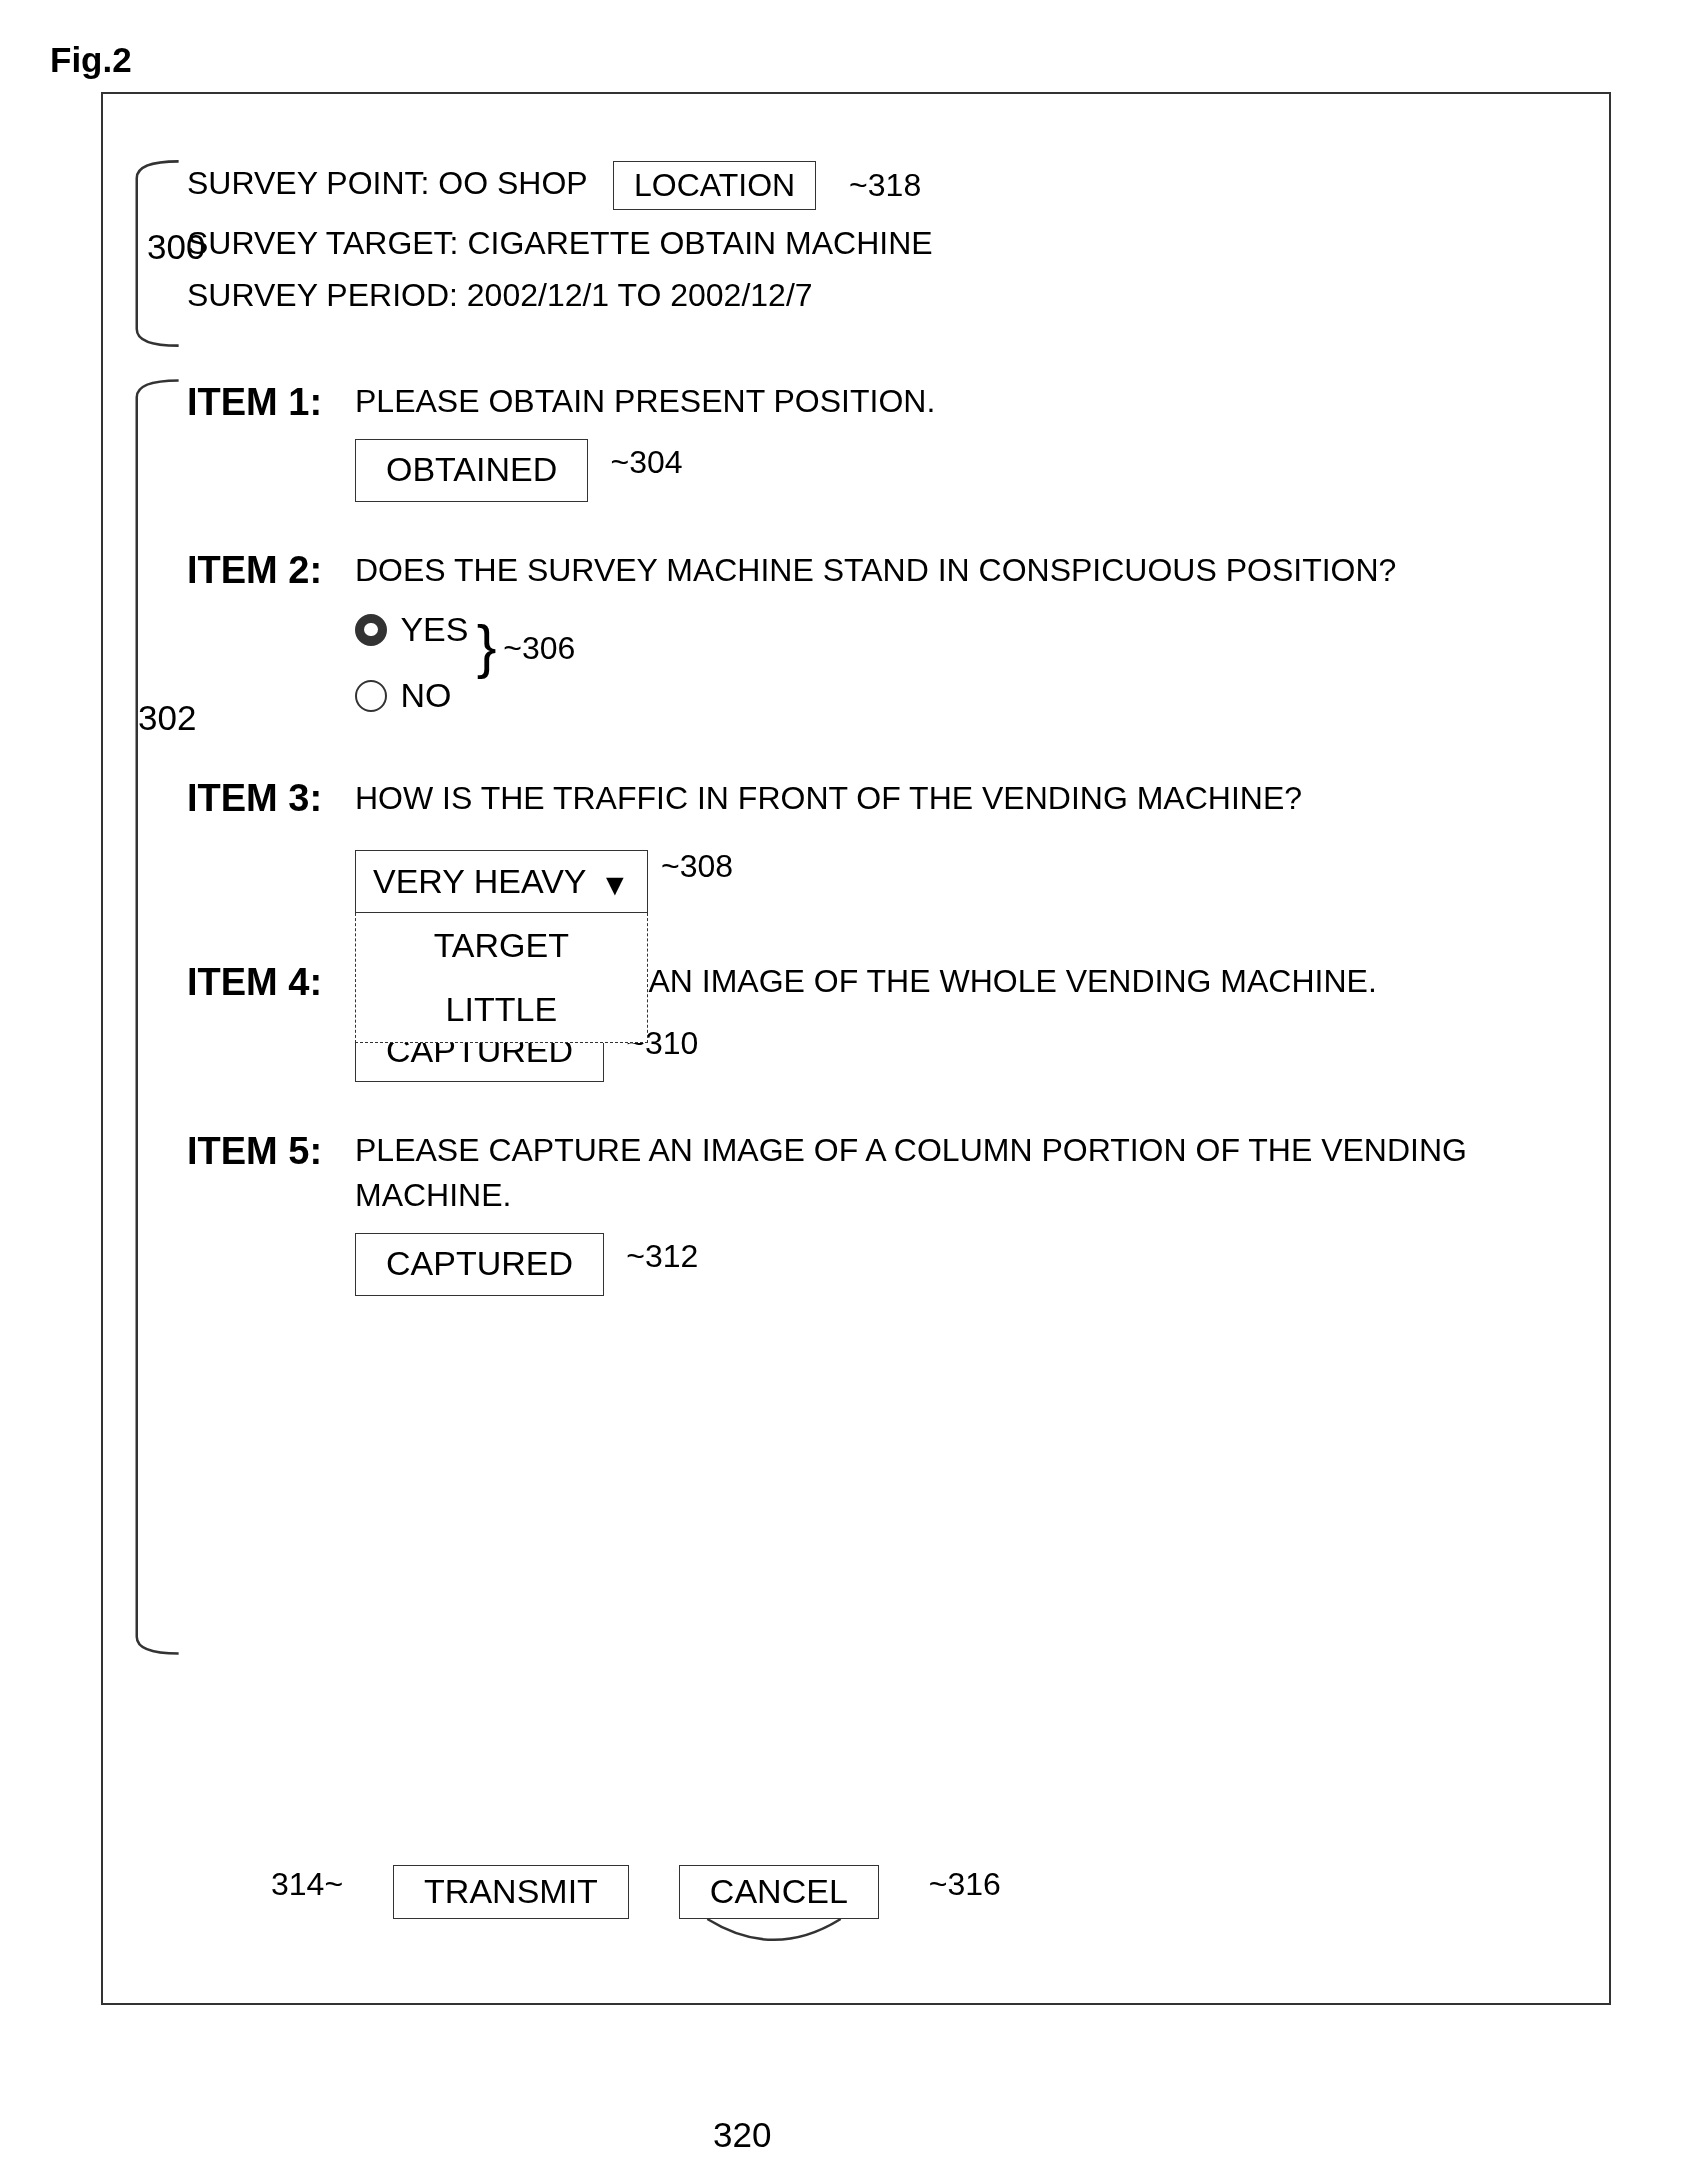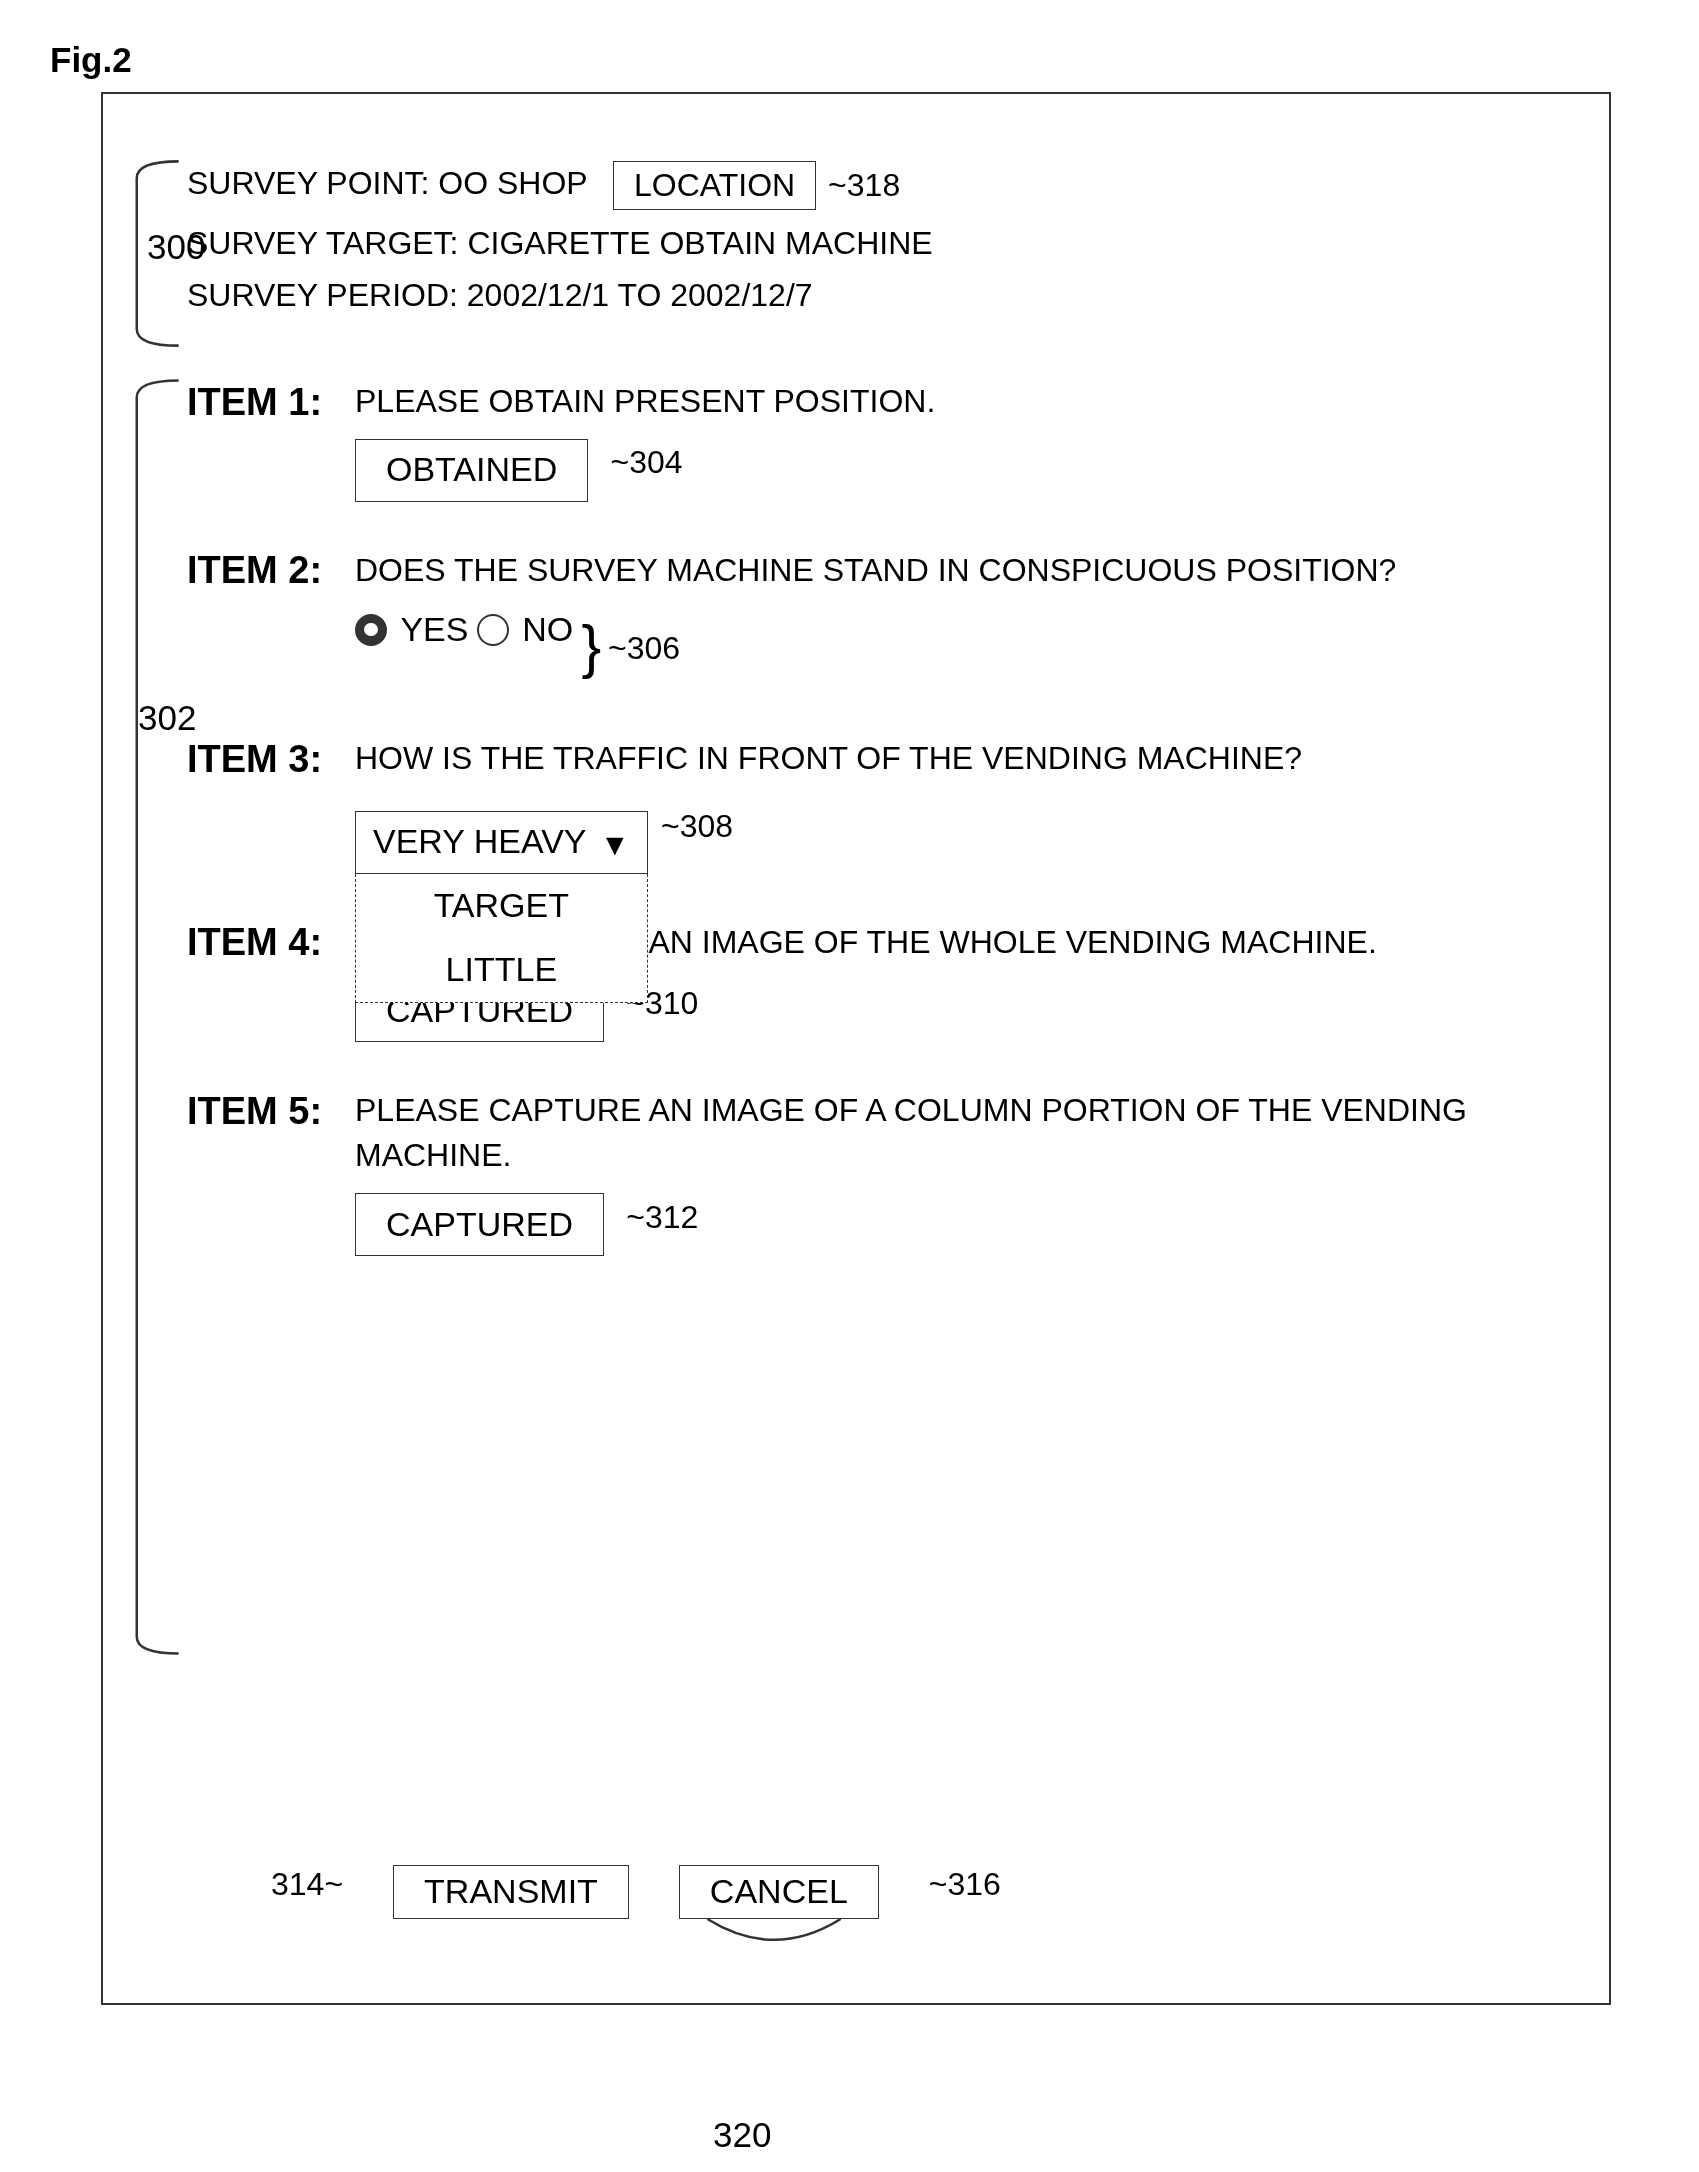--- a/index.html
+++ b/index.html
@@ -50,21 +50,21 @@
       border: 1.7px solid #333;
       padding: 5px 20px;
       font-size: 32px;
       font-family: Arial, sans-serif;
       vertical-align: middle;
       margin-left: 17px;
     }
 
     .label-318 {
       font-size: 32px;
-      margin-left: 3px;
+      margin-left: 24px;
       vertical-align: middle;
     }
 
     
     .items-section {
       position: absolute;
       top: 285px;
       left: 84px;
       width: 1326px;
     }
@@ -274,21 +274,21 @@
         </div>
       </div>
     </div>
 
     <div class="item-block">
       <div class="item-row">
         <div class="item-label-col">ITEM 2:</div>
         <div class="item-content-col">
           <span>DOES THE SURVEY MACHINE STAND IN CONSPICUOUS POSITION?</span>
           <div class="radio-group" style="display:flex; align-items:flex-start; gap:0;">
-            <div style="display:flex; flex-direction:row; gap:8.4px;">
+            <div style="display:flex; flex-direction:column; gap:8.4px;">
               <div class="radio-item">
                 <div class="radio-circle filled"></div>
                 <span>YES</span>
               </div>
               <div class="radio-item">
                 <div class="radio-circle"></div>
                 <span>NO</span>
               </div>
             </div>
             <div style="display:flex; align-items:center; height:84px; margin-left:8.4px;">

